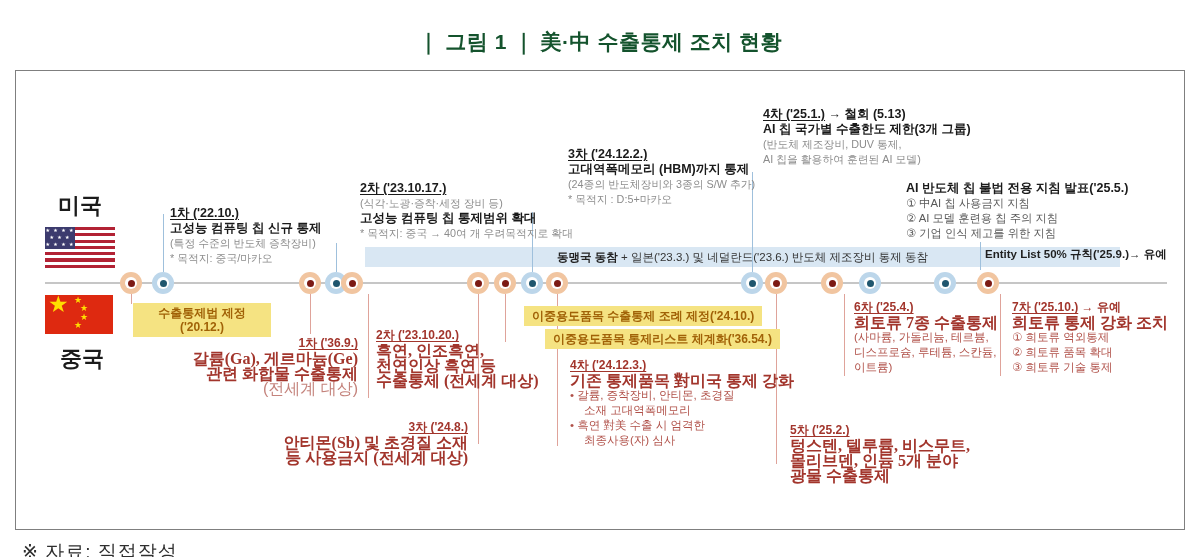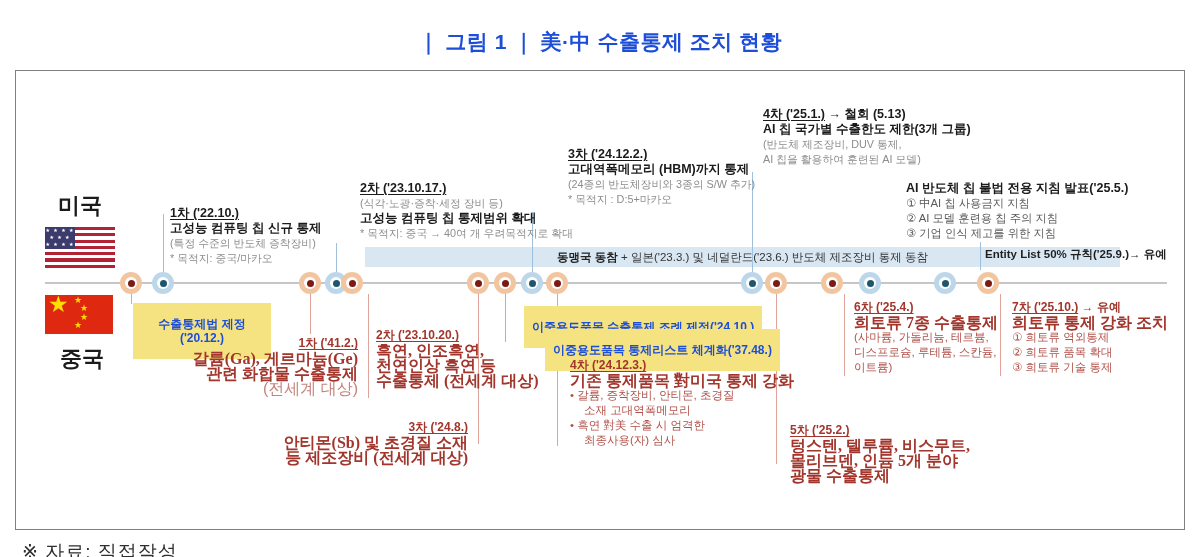--- a/index.html
+++ b/index.html
@@ -1,19 +1,19 @@
 <!DOCTYPE html>
 <html><head>
 <meta charset="utf-8">
 <style>
   html,body{margin:0;padding:0;background:#fff;overflow:hidden;}
   body{width:1200px;height:557px;font-family:"Liberation Sans","DejaVu Sans",sans-serif;}
   .stage{position:relative;width:1200px;height:557px;background:#fff;}
   .abs{position:absolute;}
-  .fig-title{top:28px;left:0;width:100%;text-align:center;font-size:21px;font-weight:bold;color:#1d4ed8;letter-spacing:.5px;}
+  .fig-title{top:28px;left:0;width:100%;text-align:center;font-size:21px;font-weight:bold;color:#14532d;letter-spacing:.5px;}
   .frame{left:15px;top:70px;width:1168px;height:458px;border:1.5px solid #7f7f7f;z-index:0;}
   .tl-line{left:45px;top:282px;width:1122px;height:2px;background:#c6c6c6;z-index:1;}
   .band{left:365px;top:247px;width:755px;height:20px;background:#d9e7f3;z-index:1;font-size:11.5px;color:#333;line-height:20px;text-align:center;white-space:nowrap;}
   .band b{font-weight:bold;color:#222;}
   .us-label{left:58px;top:191px;font-size:22px;font-weight:bold;color:#1b1b1b;}
   .cn-label{left:60px;top:344px;font-size:22px;font-weight:bold;color:#1b1b1b;}
   .flag-us{left:45px;top:227px;width:70px;height:41px;background:repeating-linear-gradient(180deg,#b22234 0px,#b22234 3.15px,#fff 3.15px,#fff 6.3px);z-index:2;}
   .canton{position:absolute;left:0;top:0;width:30px;height:22px;background:#3c3b6e;color:#fff;font-size:5px;line-height:7px;letter-spacing:1px;text-align:center;overflow:hidden;}
   .canton span{display:block;}
   .flag-cn{left:45px;top:295px;width:68px;height:39px;background:#de2910;z-index:2;}
@@ -34,21 +34,21 @@
   .ann.us .ttl,.ann.us .ttl-sfx{color:#1a1a1a;font-size:12.5px;}
   .ann.cn .ttl,.ann.cn .ttl-sfx{color:#a2352c;font-size:12px;}
   .s-strong-us{font-size:12.5px;font-weight:bold;color:#1a1a1a;}
   .s-sub-us{font-size:10.8px;color:#8c8c8c;}
   .s-item-us{font-size:11.3px;color:#595959;}
   .s-entity-us{font-size:11.5px;font-weight:bold;color:#1f1f1f;}
   .s-strong-cn{font-size:16px;font-weight:bold;color:#a2352c;font-family:Liberation Serif, serif;}
   .s-reg-cn{font-size:11.5px;color:#b05048;}
   .s-sub-cn{font-size:16px;color:#c4837c;}
   .ind{padding-left:14px;}
-  .hl{position:absolute;background:#f5e382;color:#1d4ed8;font-weight:bold;font-size:12px;text-align:center;padding:14px 8px;z-index:5;white-space:nowrap;}
+  .hl{position:absolute;background:#f5e382;color:#a16207;font-weight:bold;font-size:12px;text-align:center;padding:3px 8px;z-index:5;white-space:nowrap;}
   .hl-ln{display:block;line-height:14px;}
   .src{left:22px;top:539px;font-size:19px;color:#2e2e2e;letter-spacing:1px;}
 </style>
 </head>
 <body>
 
 <div class="stage" id="stage">
   <div class="abs fig-title">｜  그림 1  ｜  美·中 수출통제 조치 현황</div>
   <div class="abs frame"></div>
   <div class="abs tl-line"></div>
@@ -148,21 +148,21 @@
       <span class="hl-ln">수출통제법 제정</span>
       <span class="hl-ln">('20.12.)</span>
     </div>
     <div class="mk cn" style="left: 299px; top: 272px;">
       <i>
         <b></b>
       </i>
     </div>
     <div class="cx cn" style="left: 310px; top: 294px; height: 40px;"></div>
     <div class="ann cn" style="right: 842px; text-align: right; top: 334px;">
-      <div class="ln"><span class="ttl">1차 ('41.2.)</span></div>
+      <div class="ln"><span class="ttl">1차 ('36.9.)</span></div>
       <div class="ln s-strong-cn">갈륨(Ga), 게르마늄(Ge)</div>
       <div class="ln s-strong-cn">관련 화합물 수출통제</div>
       <div class="ln s-sub-cn">(전세계 대상)</div>
     </div>
     <div class="mk cn" style="left: 341px; top: 272px;">
       <i>
         <b></b>
       </i>
     </div>
     <div class="cx cn" style="left: 368px; top: 294px; height: 104px;"></div>
@@ -174,33 +174,33 @@
     </div>
     <div class="mk cn" style="left: 467px; top: 272px;">
       <i>
         <b></b>
       </i>
     </div>
     <div class="cx cn" style="left: 478px; top: 294px; height: 150px;"></div>
     <div class="ann cn" style="right: 732px; text-align: right; top: 418px;">
       <div class="ln"><span class="ttl">3차 ('24.8.)</span></div>
       <div class="ln s-strong-cn">안티몬(Sb) 및 초경질 소재</div>
-      <div class="ln s-strong-cn">등 제조장비 (전세계 대상)</div>
+      <div class="ln s-strong-cn">등 사용금지 (전세계 대상)</div>
     </div>
     <div class="mk cn" style="left: 494px; top: 272px;">
       <i>
         <b></b>
       </i>
     </div>
     <div class="cx cn" style="left: 505px; top: 294px; height: 48px;"></div>
     <div class="hl" style="left: 524px; top: 306px;">
       <span class="hl-ln">이중용도품목 수출통제 조례 제정('24.10.)</span>
     </div>
     <div class="hl" style="left: 545px; top: 329px;">
-      <span class="hl-ln">이중용도품목 통제리스트 체계화('37.48.)</span>
+      <span class="hl-ln">이중용도품목 통제리스트 체계화('36.54.)</span>
     </div>
     <div class="mk cn" style="left: 546px; top: 272px;">
       <i>
         <b></b>
       </i>
     </div>
     <div class="cx cn" style="left: 557px; top: 294px; height: 152px;"></div>
     <div class="ann cn" style="left: 570px; top: 356px;">
       <div class="ln"><span class="ttl">4차 ('24.12.3.)</span></div>
       <div class="ln s-strong-cn">기존 통제품목 對미국 통제 강화</div>

